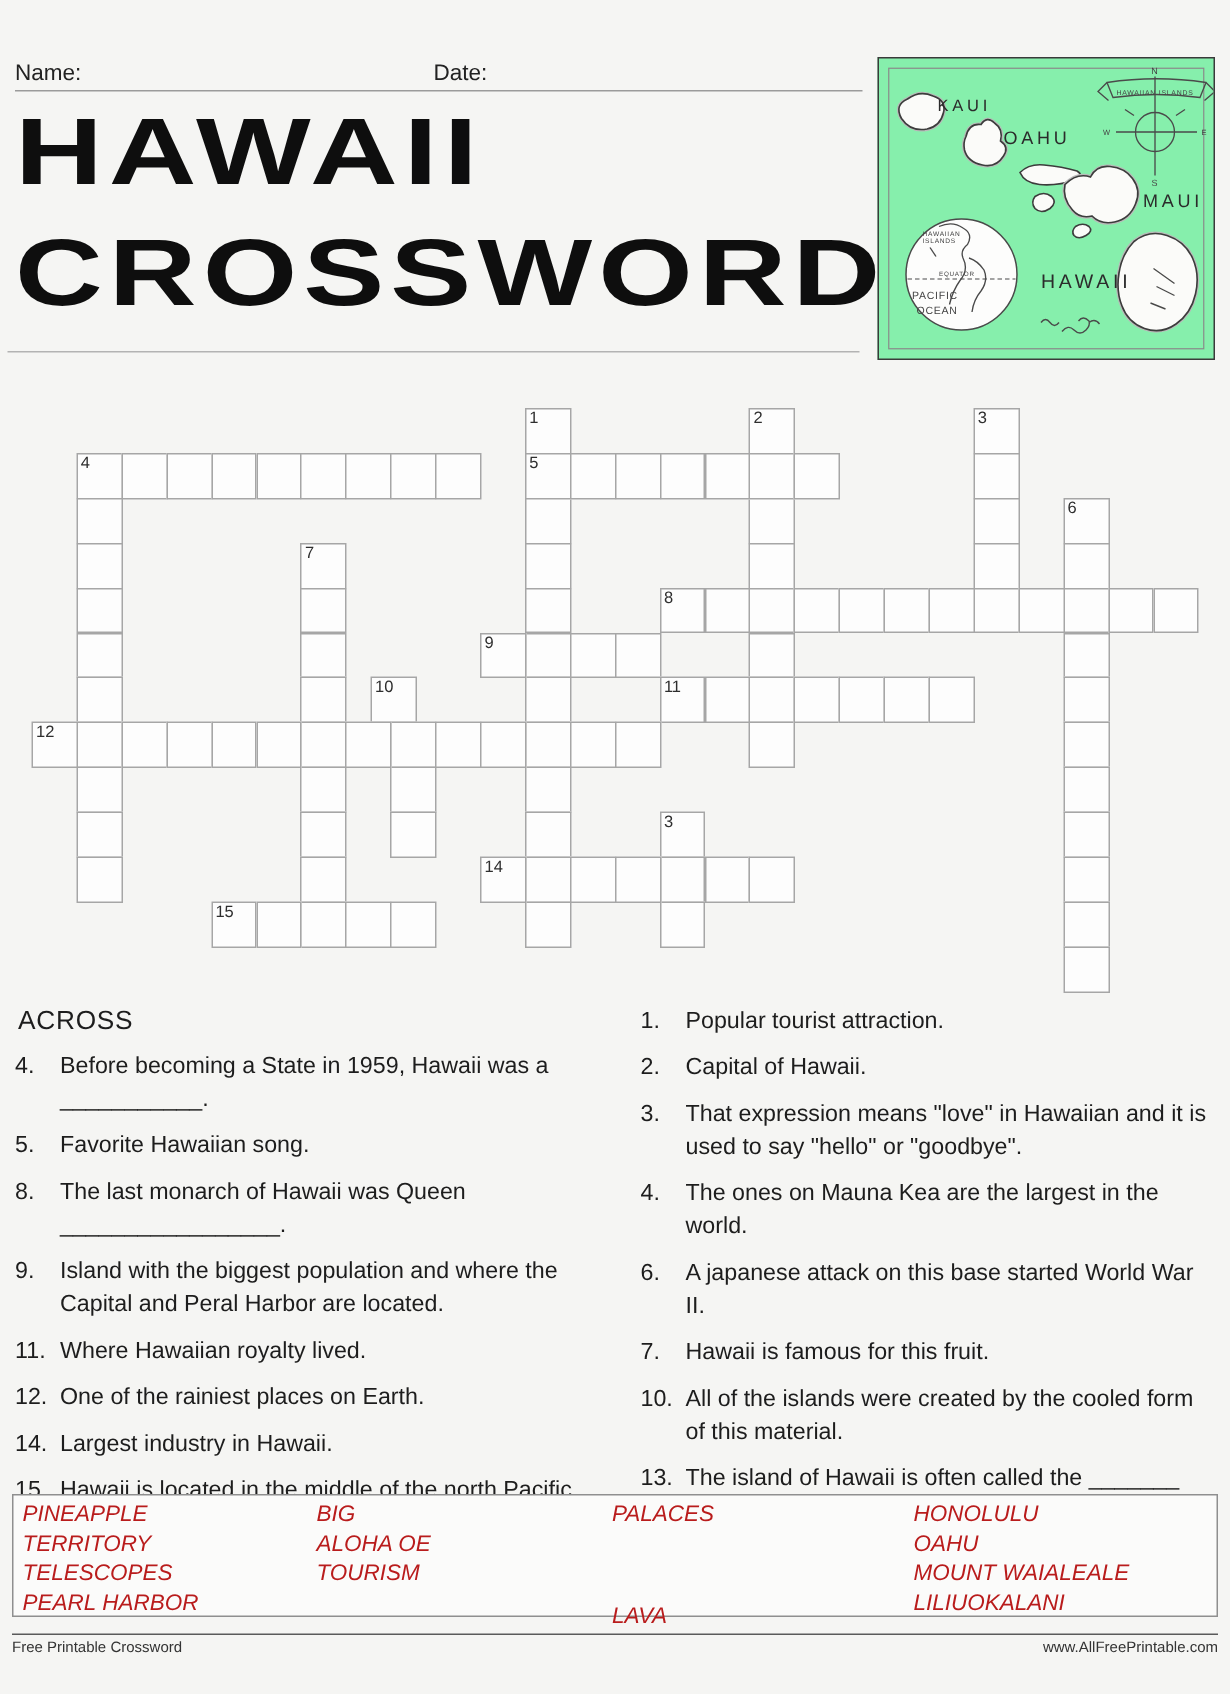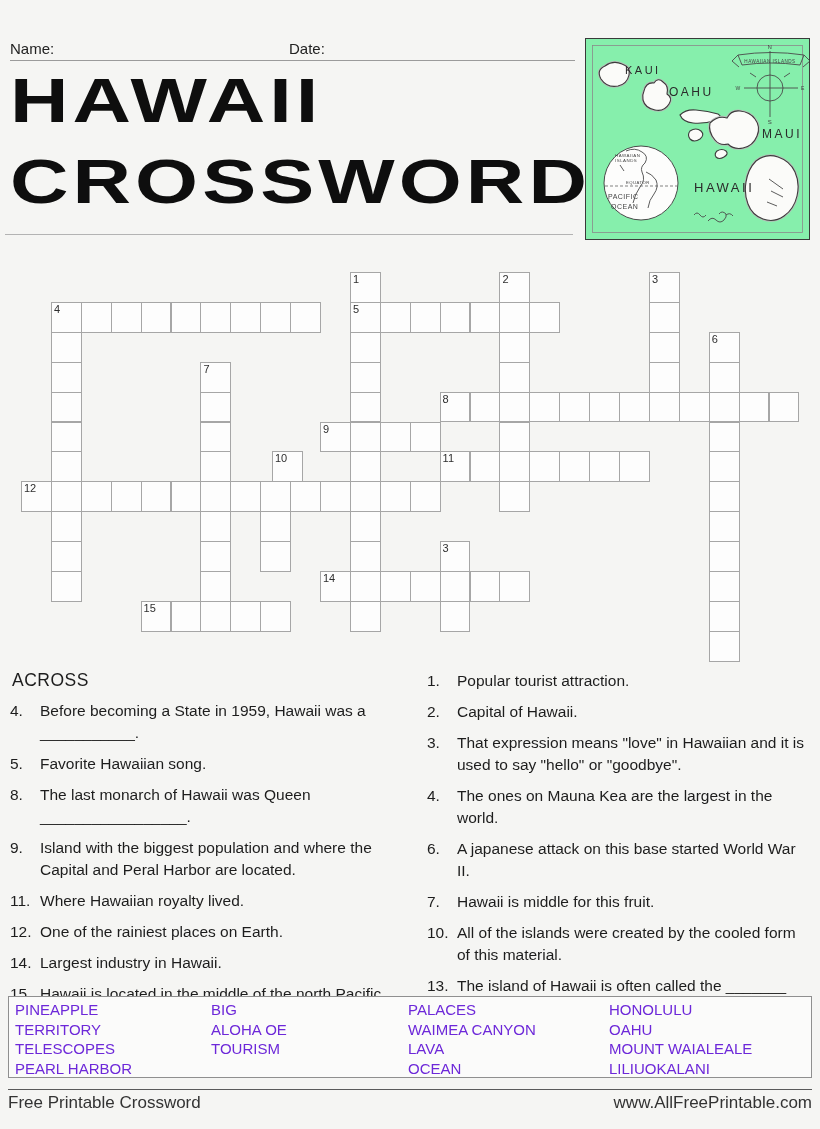--- a/index.html
+++ b/index.html
@@ -42,24 +42,24 @@
   .clue-head{font-size:17.5px;color:#1d1d1d;letter-spacing:0.5px;margin:0 0 9px 2px;font-weight:400;}
   .clue{display:flex;font-size:15.5px;line-height:22px;margin-bottom:9px;color:#1d1d1d;}
   .clue-num{flex:0 0 30px;}
   .clue-text{flex:1 1 auto;}
   
   .word-bank{
     box-sizing:border-box;background:#fbfbfa;border:1.3px solid #8f8f8f;
     display:flex;padding:3px 0 0 6px;
   }
   .wb-col{display:flex;flex-direction:column;}
-  .wb-word{font-size:15px;line-height:19.5px;color:#6d28d9;}
+  .wb-word{font-size:15px;line-height:19.5px;color:#b91c1c;font-style:italic;}
   
   .footer-rule{height:0;border-top:1px solid #5a5a5a;}
-  .footer-text{font-size:17px;color:#333;}
+  .footer-text{font-size:10px;color:#333;}
 </style>
 </head>
 <body>
 
 <span class="abs hdr-label" style="left:10px;top:40px;">Name:</span>
 <span class="abs hdr-label" style="left:289px;top:40px;">Date:</span>
 <div class="abs hdr-rule" style="left:10px;top:60px;width:565px;"></div>
 
 <div class="abs title-line" style="left:10px;top:70px;">HAWAII</div>
 <div class="abs title-line" style="left:10px;top:151px;">CROSSWORD</div>
@@ -202,21 +202,21 @@
     <div class="cell" style="left: 589.1px; top: 391.6px;"></div>
     <div class="cell" style="left: 619px; top: 391.6px;"></div>
     <div class="cell" style="left: 678.8px; top: 391.6px;"></div>
     <div class="cell" style="left: 738.6px; top: 391.6px;"></div>
     <div class="cell" style="left: 768.5px; top: 391.6px;"></div>
     <div class="cell" style="left: 320px; top: 421.5px;">
       <span class="cellnum">9</span>
     </div>
     <div class="cell" style="left: 379.8px; top: 421.5px;"></div>
     <div class="cell" style="left: 409.7px; top: 421.5px;"></div>
-    <div class="cell" style="left: 272px; top: 451.4px; text-decoration: underline;">
+    <div class="cell" style="left: 247px; top: 451.4px; text-decoration: underline;">
       <span class="cellnum">10</span>
     </div>
     <div class="cell" style="left: 260.2px; top: 481.3px;"></div>
     <div class="cell" style="left: 260.2px; top: 511.2px;"></div>
     <div class="cell" style="left: 260.2px; top: 541.1px;"></div>
     <div class="cell" style="left: 439.6px; top: 451.4px;">
       <span class="cellnum">11</span>
     </div>
     <div class="cell" style="left: 469.5px; top: 451.4px;"></div>
     <div class="cell" style="left: 529.3px; top: 451.4px;"></div>
@@ -309,21 +309,21 @@
       <div class="clue">
         <span class="clue-num">4.</span>
         <span class="clue-text">The ones on Mauna Kea are the largest in the world.</span>
       </div>
       <div class="clue">
         <span class="clue-num">6.</span>
         <span class="clue-text">A japanese attack on this base started World War II.</span>
       </div>
       <div class="clue">
         <span class="clue-num">7.</span>
-        <span class="clue-text">Hawaii is middle for this fruit.</span>
+        <span class="clue-text">Hawaii is famous for this fruit.</span>
       </div>
       <div class="clue">
         <span class="clue-num">10.</span>
         <span class="clue-text">All of the islands were created by the cooled form of this material.</span>
       </div>
       <div class="clue">
         <span class="clue-num">13.</span>
         <span class="clue-text">The island of Hawaii is often called the _______ island.</span>
       </div>
     </div>
@@ -334,23 +334,22 @@
       <div class="wb-word">PINEAPPLE</div>
       <div class="wb-word">TERRITORY</div>
       <div class="wb-word">TELESCOPES</div>
       <div class="wb-word">PEARL HARBOR</div>
     </div>
     <div class="wb-col" style="width: 197px; flex: 0 0 197px;">
       <div class="wb-word">BIG</div>
       <div class="wb-word">ALOHA OE</div>
       <div class="wb-word">TOURISM</div>
     </div>
-    <div class="wb-col" style="width: 201px; flex: 0 0 201px;">
+    <div class="wb-col" style="width: 201px; flex: 0 0 201px; gap: 48px;">
       <div class="wb-word">PALACES</div>
-      <div class="wb-word">WAIMEA CANYON</div>
       <div class="wb-word">LAVA</div>
       <div class="wb-word">OCEAN</div>
     </div>
     <div class="wb-col" style="width: auto; flex: 1 1 auto;">
       <div class="wb-word">HONOLULU</div>
       <div class="wb-word">OAHU</div>
       <div class="wb-word">MOUNT WAIALEALE</div>
       <div class="wb-word">LILIUOKALANI</div>
     </div>
   </div>

